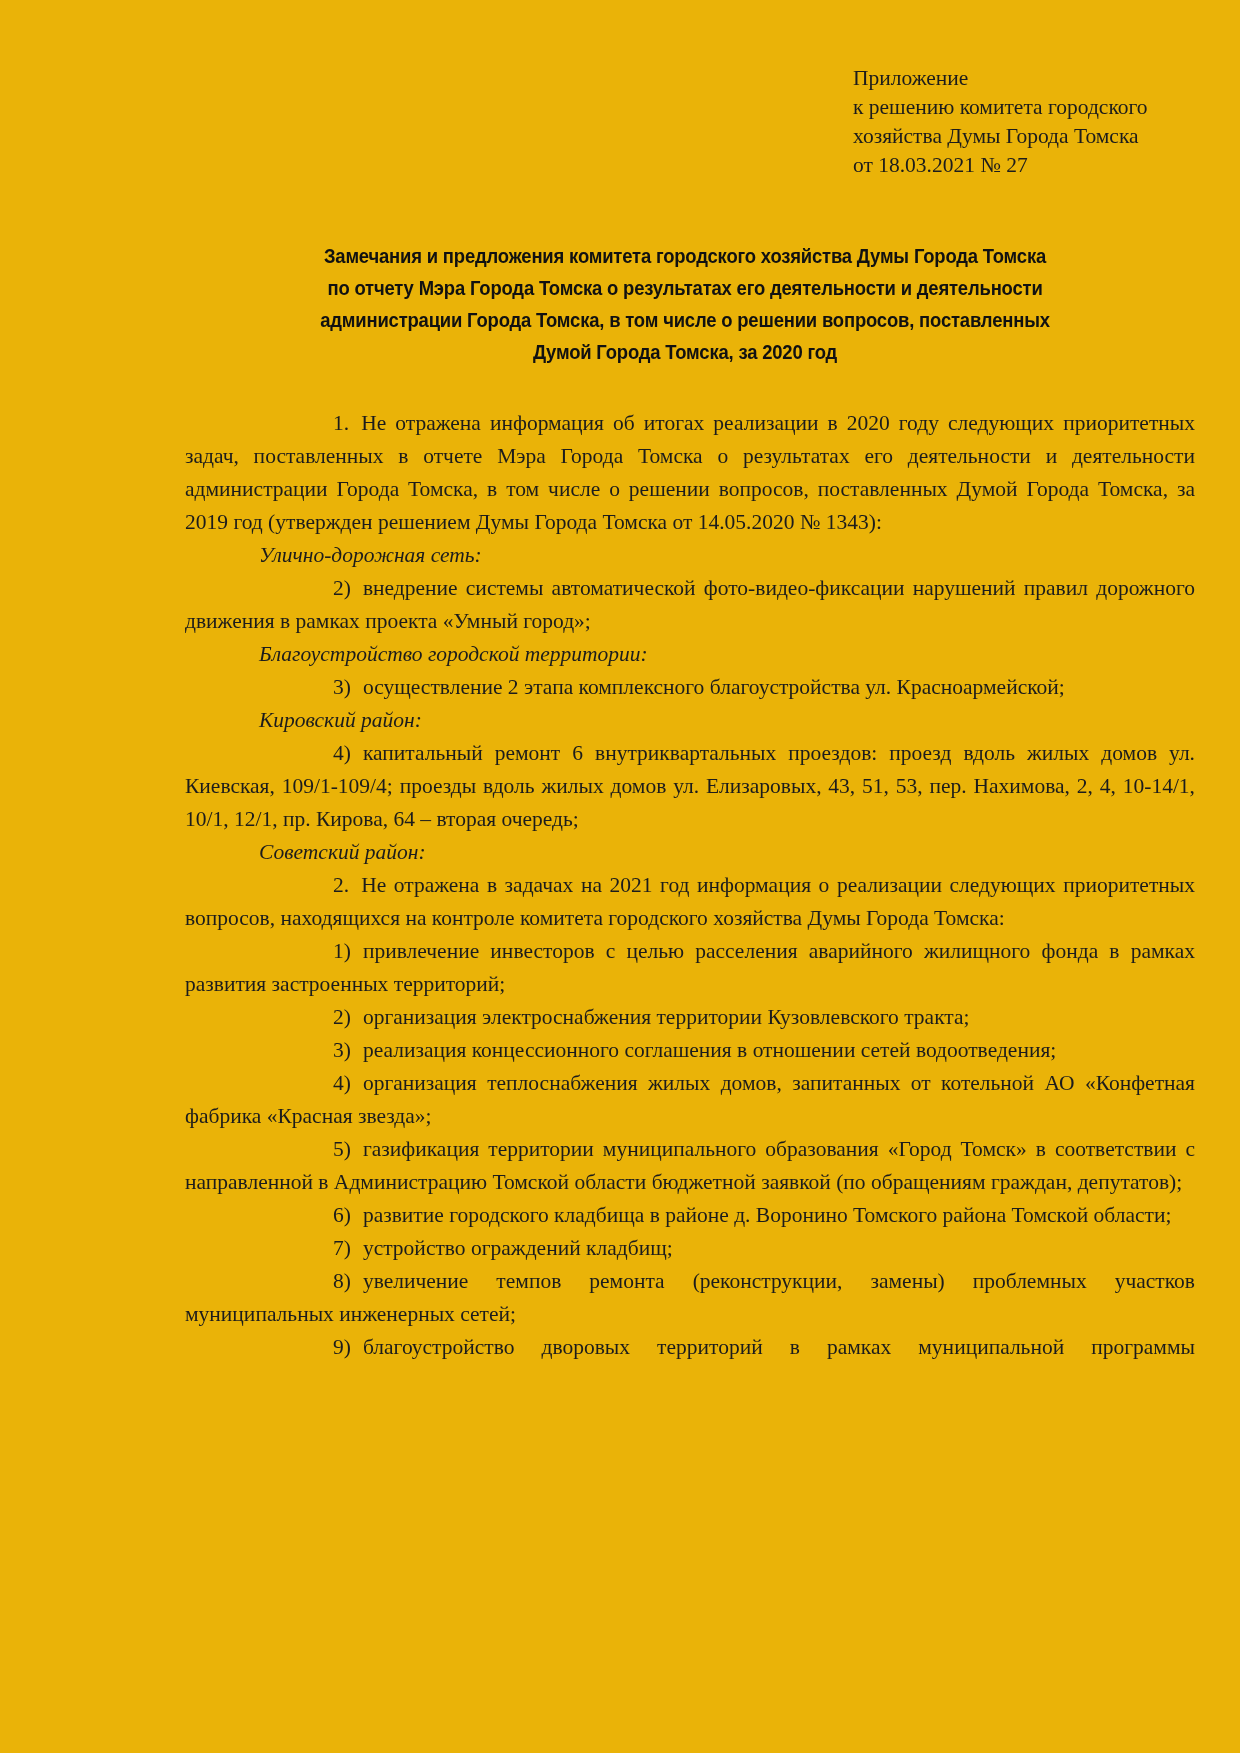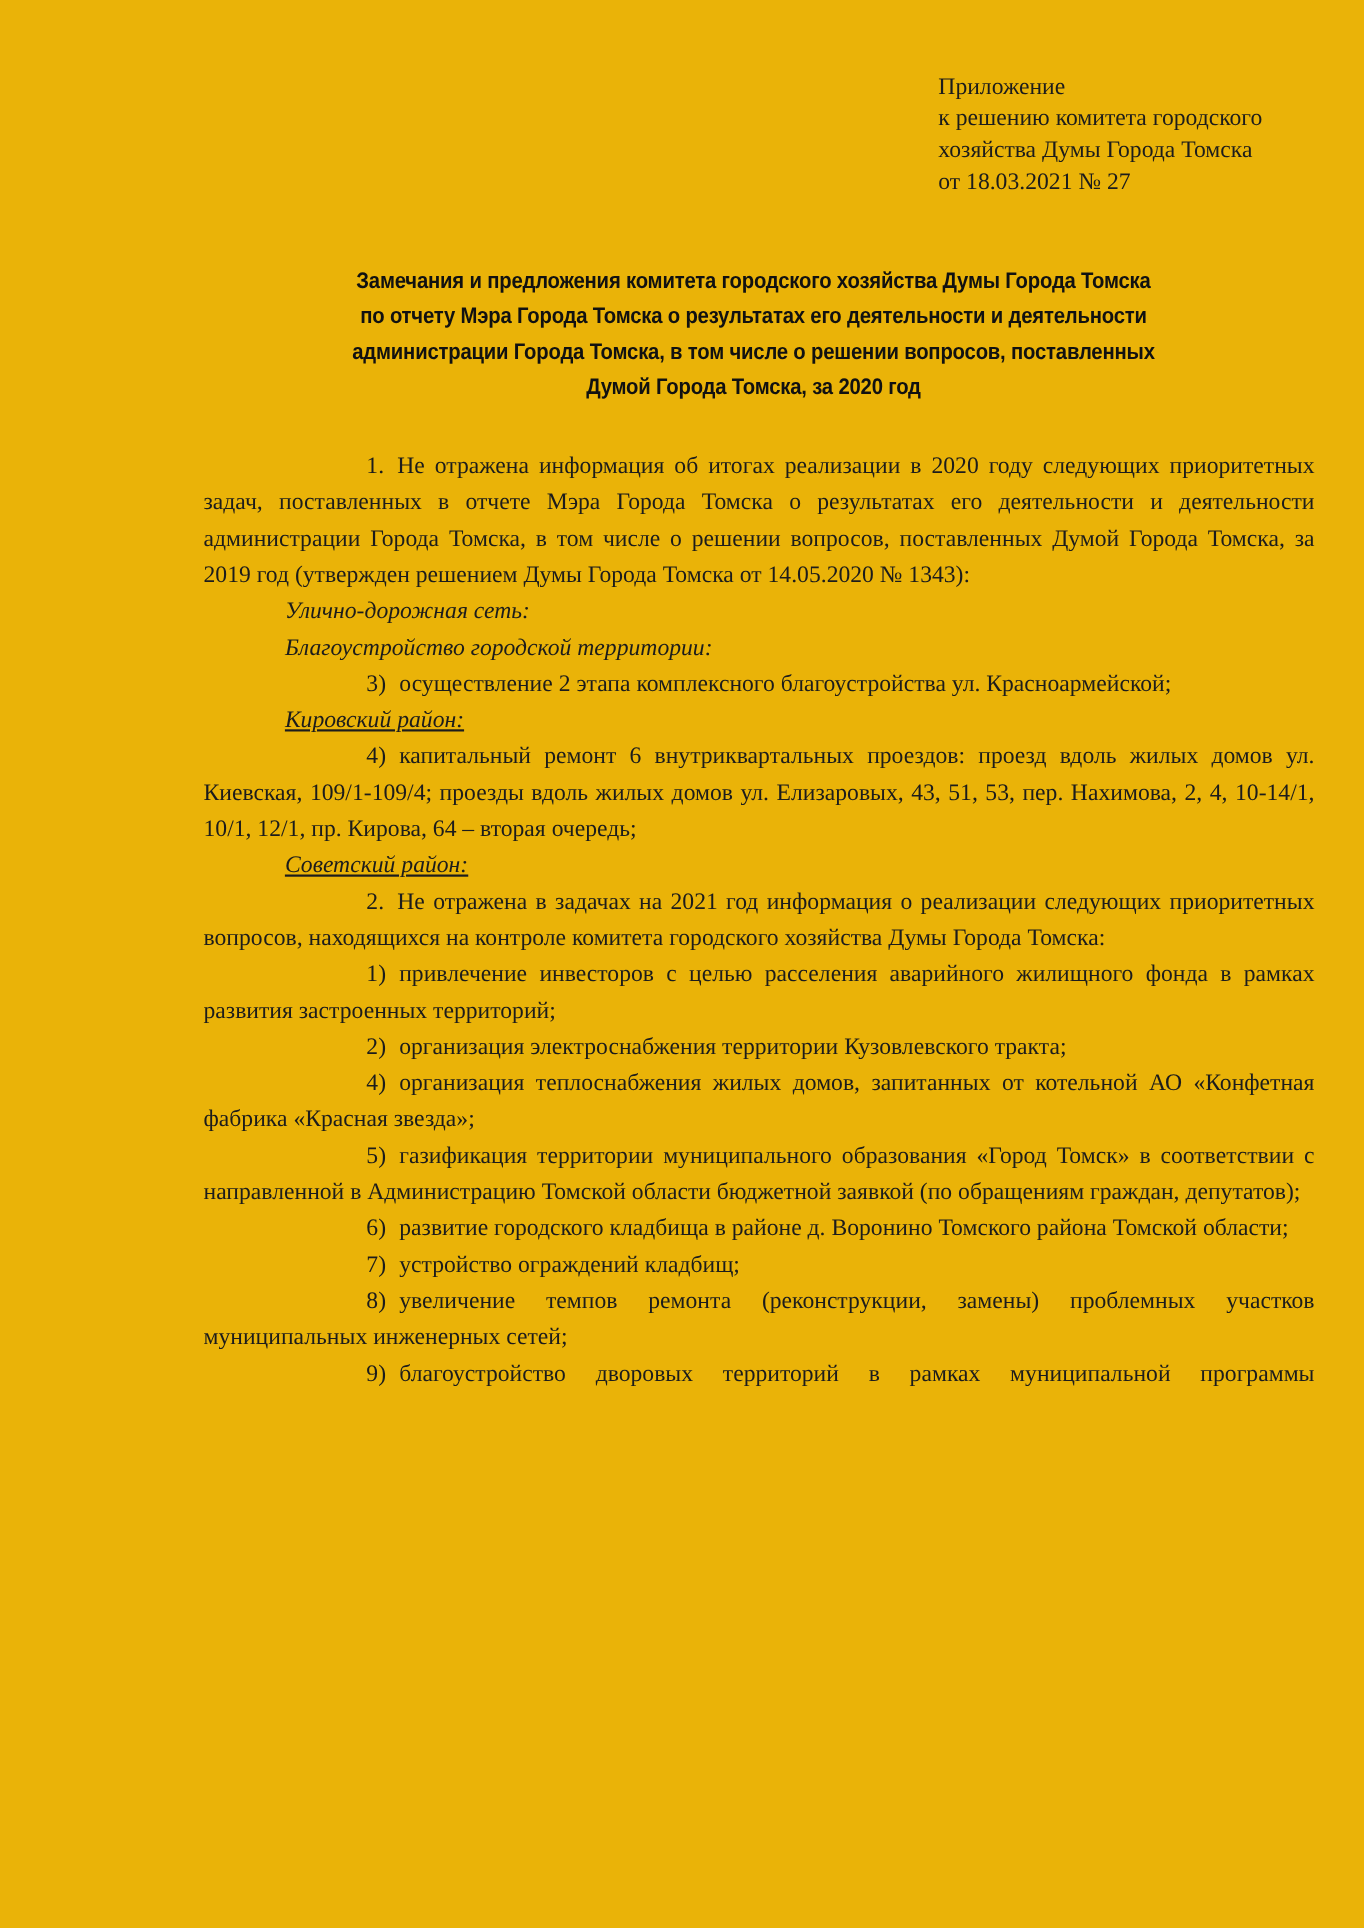--- a/index.html
+++ b/index.html
@@ -66,21 +66,20 @@
     }
     .p.justify-last {
       text-align-last: justify;
     }
     .heading-it {
       font-style: italic;
       text-indent: 74px;
       margin: 0;
     }
     .heading-it.underline span {
-      text-decoration: underline;
     }
     .num {
       display: inline-block;
       min-width: 30px;
     }
     .item-num {
       margin-right: 12px;
     }
   </style>
 </head>
@@ -100,33 +99,35 @@
     <div>по отчету Мэра Города Томска о результатах его деятельности и деятельности</div>
     <div>администрации Города Томска, в том числе о решении вопросов, поставленных</div>
     <div>Думой Города Томска, за 2020 год</div>
   </div>
 
   <div class="body">
 
     <p class="p"><span class="num item-num">1.</span><span>Не отражена информация об итогах реализации в 2020 году следующих приоритетных задач, поставленных в отчете Мэра Города Томска о результатах его деятельности и деятельности администрации Города Томска, в том числе о решении вопросов, поставленных Думой Города Томска, за 2019 год (утвержден решением Думы Города Томска от 14.05.2020 № 1343):</span></p>
 
     <p class="heading-it"><span>Улично-дорожная сеть:</span></p>
+    <p class="p"><span class="num item-num">2)</span><span>внедрение системы автоматической фото-видео-фиксации нарушений правил дорожного движения в рамках проекта «Умный город»;</span></p>
 
     <p class="heading-it"><span>Благоустройство городской территории:</span></p>
     <p class="p"><span class="num item-num">3)</span><span>осуществление 2 этапа комплексного благоустройства ул. Красноармейской;</span></p>
 
     <p class="heading-it underline"><span>Кировский район:</span></p>
     <p class="p"><span class="num item-num">4)</span><span>капитальный ремонт 6 внутриквартальных проездов: проезд вдоль жилых домов ул. Киевская, 109/1-109/4; проезды вдоль жилых домов ул. Елизаровых, 43, 51, 53, пер. Нахимова, 2, 4, 10-14/1, 10/1, 12/1, пр. Кирова, 64 – вторая очередь;</span></p>
 
     <p class="heading-it underline"><span>Советский район:</span></p>
 
     <p class="p"><span class="num item-num">2.</span><span>Не отражена в задачах на 2021 год информация о реализации следующих приоритетных вопросов, находящихся на контроле комитета городского хозяйства Думы Города Томска:</span></p>
 
     <p class="p"><span class="num item-num">1)</span><span>привлечение инвесторов с целью расселения аварийного жилищного фонда в рамках развития застроенных территорий;</span></p>
     <p class="p"><span class="num item-num">2)</span><span>организация электроснабжения территории Кузовлевского тракта;</span></p>
+    <p class="p"><span class="num item-num">3)</span><span>реализация концессионного соглашения в отношении сетей водоотведения;</span></p>
     <p class="p"><span class="num item-num">4)</span><span>организация теплоснабжения жилых домов, запитанных от котельной АО «Конфетная фабрика «Красная звезда»;</span></p>
     <p class="p"><span class="num item-num">5)</span><span>газификация территории муниципального образования «Город Томск» в соответствии с направленной в Администрацию Томской области бюджетной заявкой (по обращениям граждан, депутатов);</span></p>
     <p class="p"><span class="num item-num">6)</span><span>развитие городского кладбища в районе д. Воронино Томского района Томской области;</span></p>
     <p class="p"><span class="num item-num">7)</span><span>устройство ограждений кладбищ;</span></p>
     <p class="p"><span class="num item-num">8)</span><span>увеличение темпов ремонта (реконструкции, замены) проблемных участков муниципальных инженерных сетей;</span></p>
     <p class="p justify-last"><span class="num item-num">9)</span><span>благоустройство дворовых территорий в рамках муниципальной программы</span></p>
 
   </div>
 </div>
 

